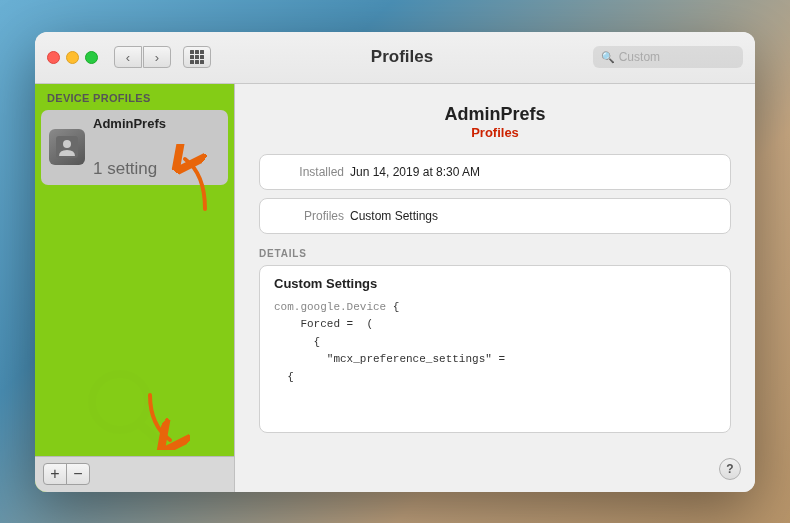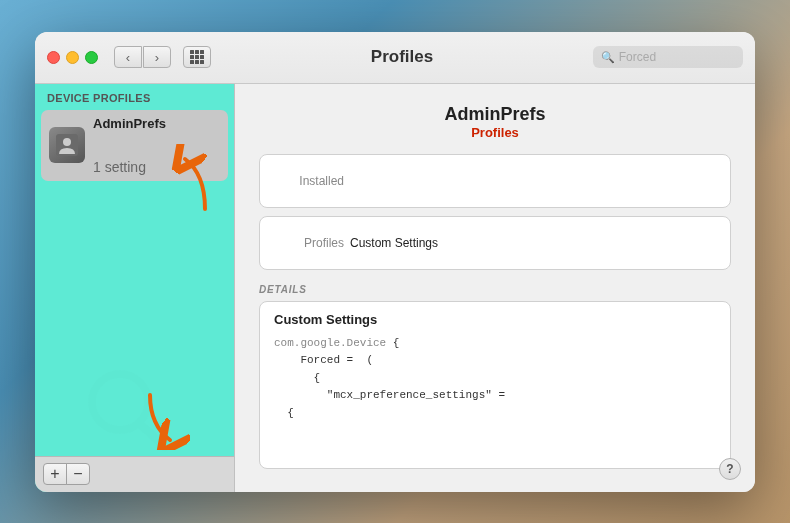--- a/index.html
+++ b/index.html
@@ -115,21 +115,21 @@
       font-size: 12px;
       color: #aaa;
     }
     .window-body {
       display: flex;
       flex: 1;
       overflow: hidden;
     }
     .sidebar {
       width: 200px;
-      background: #5eead4;
+      background: #84cc16;
       border-right: 1px solid #c0c0c0;
       display: flex;
       flex-direction: column;
       position: relative;
       overflow: hidden;
     }
     .sidebar-header {
       padding: 8px 12px 6px;
       font-size: 11px;
       font-weight: 600;
@@ -171,21 +171,21 @@
     .sidebar-item-text {
       display: flex;
       flex-direction: column;
     }
     .sidebar-item-name {
       font-size: 13px;
       font-weight: 600;
       color: #222;
     }
     .sidebar-item-sub {
-      font-size: 14px;
+      font-size: 17px;
       color: #666;
       margin-top: 28px;
     }
     .sidebar-watermark {
       position: absolute;
       bottom: 40px;
       left: 50%;
       transform: translateX(-50%);
       opacity: 0.08;
       font-size: 80px;
@@ -241,21 +241,21 @@
     }
     .profile-status {
       font-size: 13px;
       font-weight: 600;
       color: #cc2200;
     }
     .info-row {
       background: white;
       border: 1px solid #d0d0d0;
       border-radius: 8px;
-      padding: 19px 14px;
+      padding: 10px 14px;
       margin-bottom: 8px;
       display: flex;
       align-items: center;
       gap: 6px;
     }
     .info-label {
       font-size: 12px;
       color: #888;
       min-width: 70px;
       text-align: right;
@@ -267,21 +267,20 @@
     .details-section {
       margin-top: 14px;
     }
     .details-label {
       font-size: 10px;
       font-weight: 700;
       color: #888;
       letter-spacing: 0.8px;
       text-transform: uppercase;
       margin-bottom: 6px;
-      font-style: italic;
     }
     .details-box {
       background: white;
       border: 1px solid #d0d0d0;
       border-radius: 8px;
       padding: 10px 14px;
     }
     .details-title {
       font-size: 13px;
       font-weight: 700;
@@ -360,21 +359,21 @@
           <div class="grid-dot"></div>
           <div class="grid-dot"></div>
         <div class="grid-dot"></div>
           <div class="grid-dot"></div>
           <div class="grid-dot"></div>
       </div>
     </div>
     <div class="titlebar-title">Profiles</div>
     <div class="search-box">
       <span class="search-icon-sm">🔍</span>
-      <span class="search-input-display">Forced</span>
+      <span class="search-input-display">Custom</span>
     </div>
   </div>
 
   <div class="window-body">
 
     <div class="sidebar">
       <div class="sidebar-header">Device Profiles</div>
       <div class="sidebar-list">
         <div class="sidebar-item active">
           <div class="sidebar-item-icon">
@@ -427,20 +426,21 @@
     </div>
 
     <div class="main-content">
       <div class="profile-title">
         <div class="profile-name">AdminPrefs</div>
         <div class="profile-status">Profiles</div>
       </div>
 
       <div class="info-row">
         <span class="info-label">Installed</span>
+        <span class="info-value">Jun 14, 2019 at 8:30 AM</span>
       </div>
 
       <div class="info-row">
         <span class="info-label">Profiles</span>
         <span class="info-value">Custom Settings</span>
       </div>
 
       <div class="details-section">
         <div class="details-label">DETAILS</div>
         <div class="details-box">

